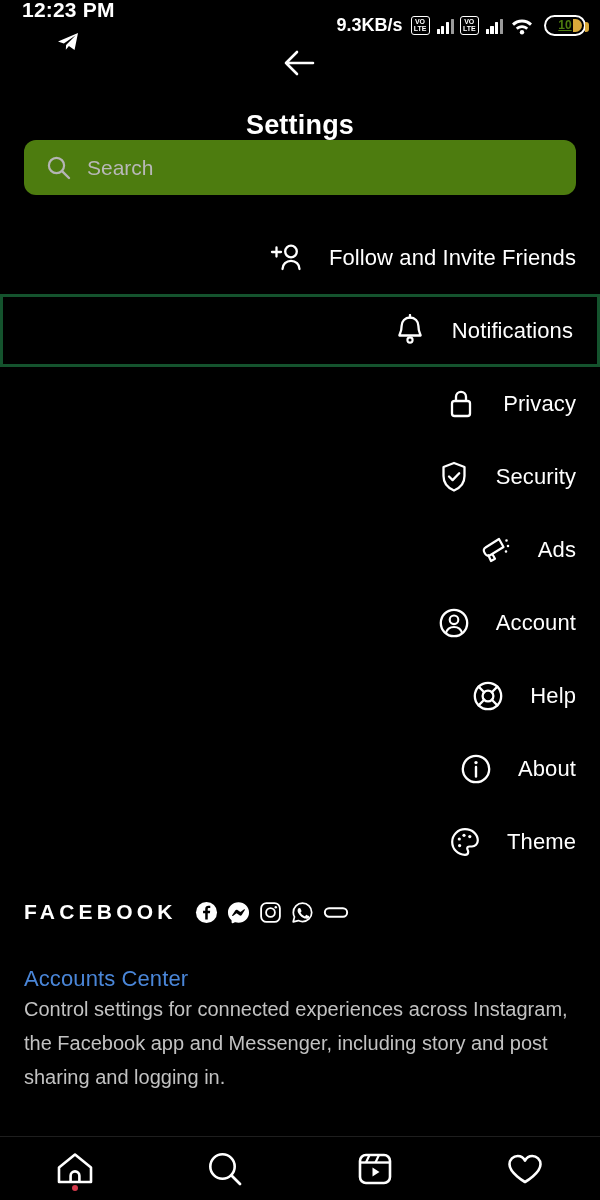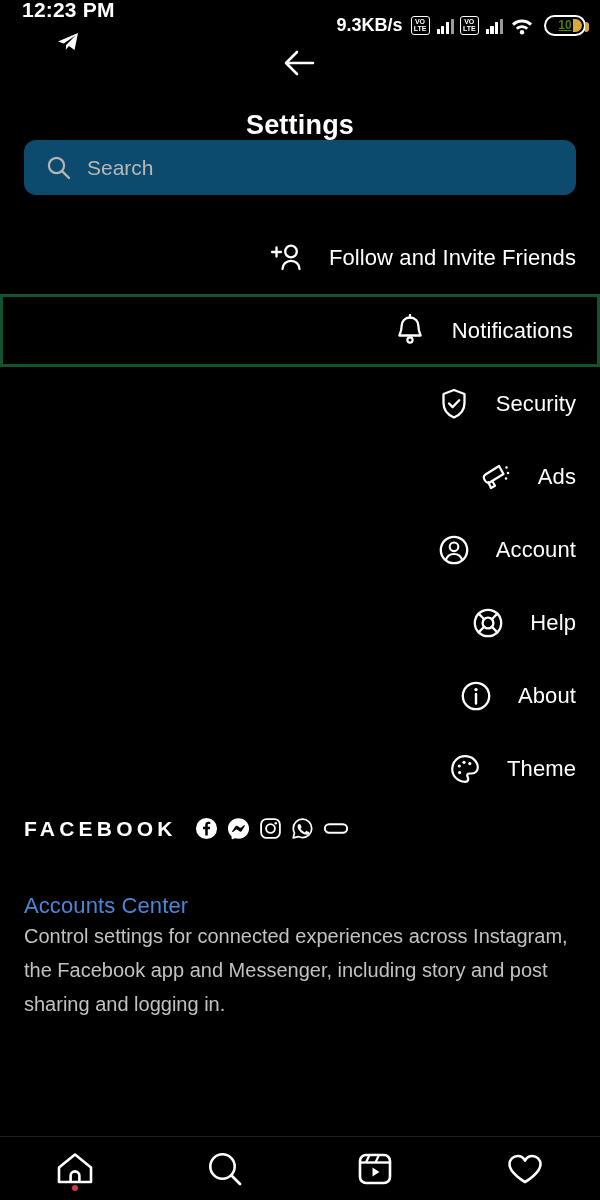--- a/index.html
+++ b/index.html
@@ -48,42 +48,42 @@
   .batt span{ position:relative; z-index:2; }
 
   
   .header{ height:76px; display:flex; align-items:center; padding:0 22px; gap:34px;flex-direction:column; }
   .back{ width:34px; height:34px; display:flex; align-items:center; justify-content:center; cursor:pointer;}
   .title{ font-size:27px; font-weight:bold; color:#fff; letter-spacing:.2px; }
 
   
   .search-wrap{ padding:14px 24px 0 24px; }
   .search{
-    height:55px; background:#0c4a6e; border-radius:12px;
+    height:55px; background:#4d7c0f; border-radius:12px;
     display:flex; align-items:center; gap:16px; padding:0 22px;
   }
   .search input{
     background:transparent; border:0; outline:0; color:#d6d6d6;
     font-size:21px; font-family:"Liberation Sans", sans-serif; flex:1;
   }
   .search input::placeholder{ color:#b8b8b8; }
 
   
   .list{ padding-top:26px; }
   .row{
     height:73px; display:flex; align-items:center; padding:0 24px; gap:24px;
     position:relative; cursor:pointer;justify-content:flex-end;
   }
   .row .ic{ width:36px; height:36px; display:flex; align-items:center; justify-content:center; flex:0 0 36px;}
   .row .lbl{ font-size:22px; color:#fff; letter-spacing:.1px; }
   .row.highlight{ border:3px solid #14532d; }
 
   
   .fb-sec{ padding:12px 24px 0 24px; }
-  .fb-row{ display:flex; align-items:flex-start; gap:18px; height:44px; }
+  .fb-row{ display:flex; align-items:center; gap:18px; height:44px; }
   .fb-word{
     font-size:21px; font-weight:bold; color:#fff; letter-spacing:4.2px;
   }
   .fb-icons{ display:flex; align-items:center; gap:9px; }
   .acc-center{
     margin-top:32px; font-size:22px; color:#4a86d8; letter-spacing:.1px; cursor:pointer;
   }
   .fb-desc{
     font-size:20px; color:#c2c2c2; line-height:34px; max-width:556px;
   }
@@ -190,20 +190,29 @@
       <span class="ic">
         <svg width="30" height="34" viewBox="0 0 30 34">
           <path d="M15 3.5c-5 0-8.4 3.7-8.4 8.4 0 6.3-2.2 8-2.2 9.6h21.2c0-1.6-2.2-3.3-2.2-9.6 0-4.7-3.4-8.4-8.4-8.4z" stroke="#fff" stroke-width="2.3" fill="none" stroke-linejoin="round"></path>
           <path d="M15 3.5V1" stroke="#fff" stroke-width="2.3" stroke-linecap="round"></path>
           <circle cx="15" cy="26" r="2.6" stroke="#fff" stroke-width="2.1" fill="none"></circle>
         </svg>
       </span>
       <span class="lbl">Notifications</span>
     </div>
 
+    <div class="row">
+      <span class="ic">
+        <svg width="30" height="34" viewBox="0 0 30 34">
+          <rect x="6" y="14" width="18" height="15" rx="2.6" stroke="#fff" stroke-width="2.3" fill="none"></rect>
+          <path d="M10 14V9.8c0-2.8 2.2-5 5-5s5 2.2 5 5V14" stroke="#fff" stroke-width="2.3" fill="none"></path>
+        </svg>
+      </span>
+      <span class="lbl">Privacy</span>
+    </div>
 
     <div class="row">
       <span class="ic">
         <svg width="30" height="34" viewBox="0 0 30 34">
           <path d="M15 3 4.5 7v9c0 7 4.5 12 10.5 14.5C21 28 25.5 23 25.5 16V7z" stroke="#fff" stroke-width="2.3" fill="none" stroke-linejoin="round"></path>
           <path d="M10 16.5l3.6 3.6 6.6-6.8" stroke="#fff" stroke-width="2.3" fill="none" stroke-linecap="round" stroke-linejoin="round"></path>
         </svg>
       </span>
       <span class="lbl">Security</span>
     </div>

